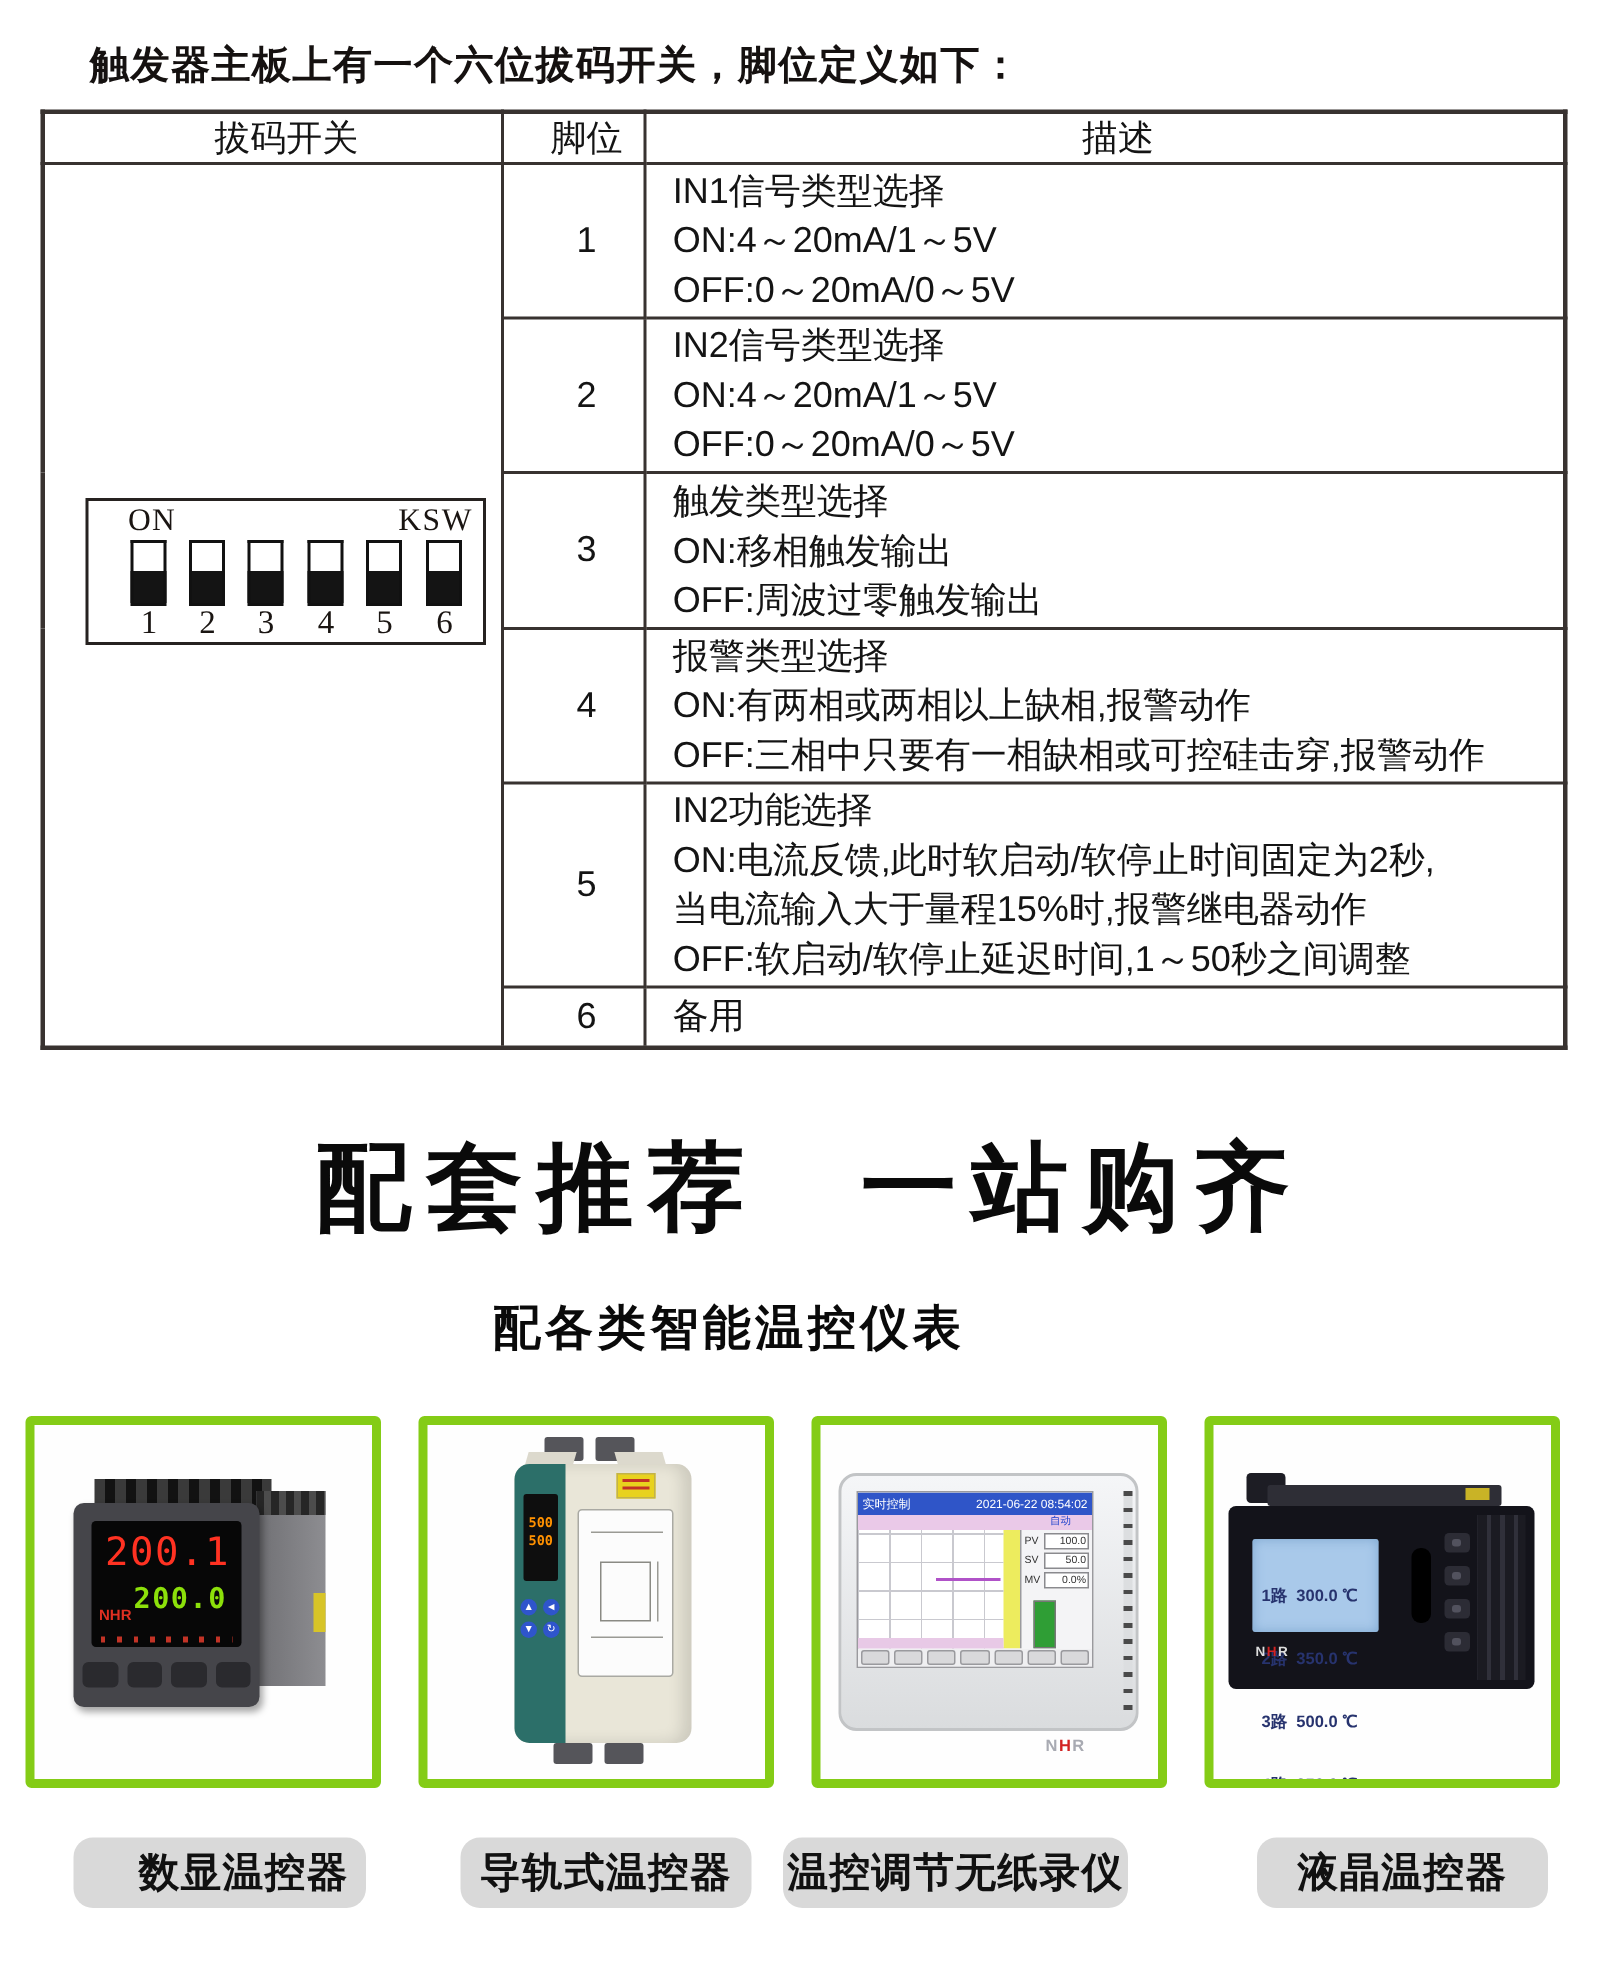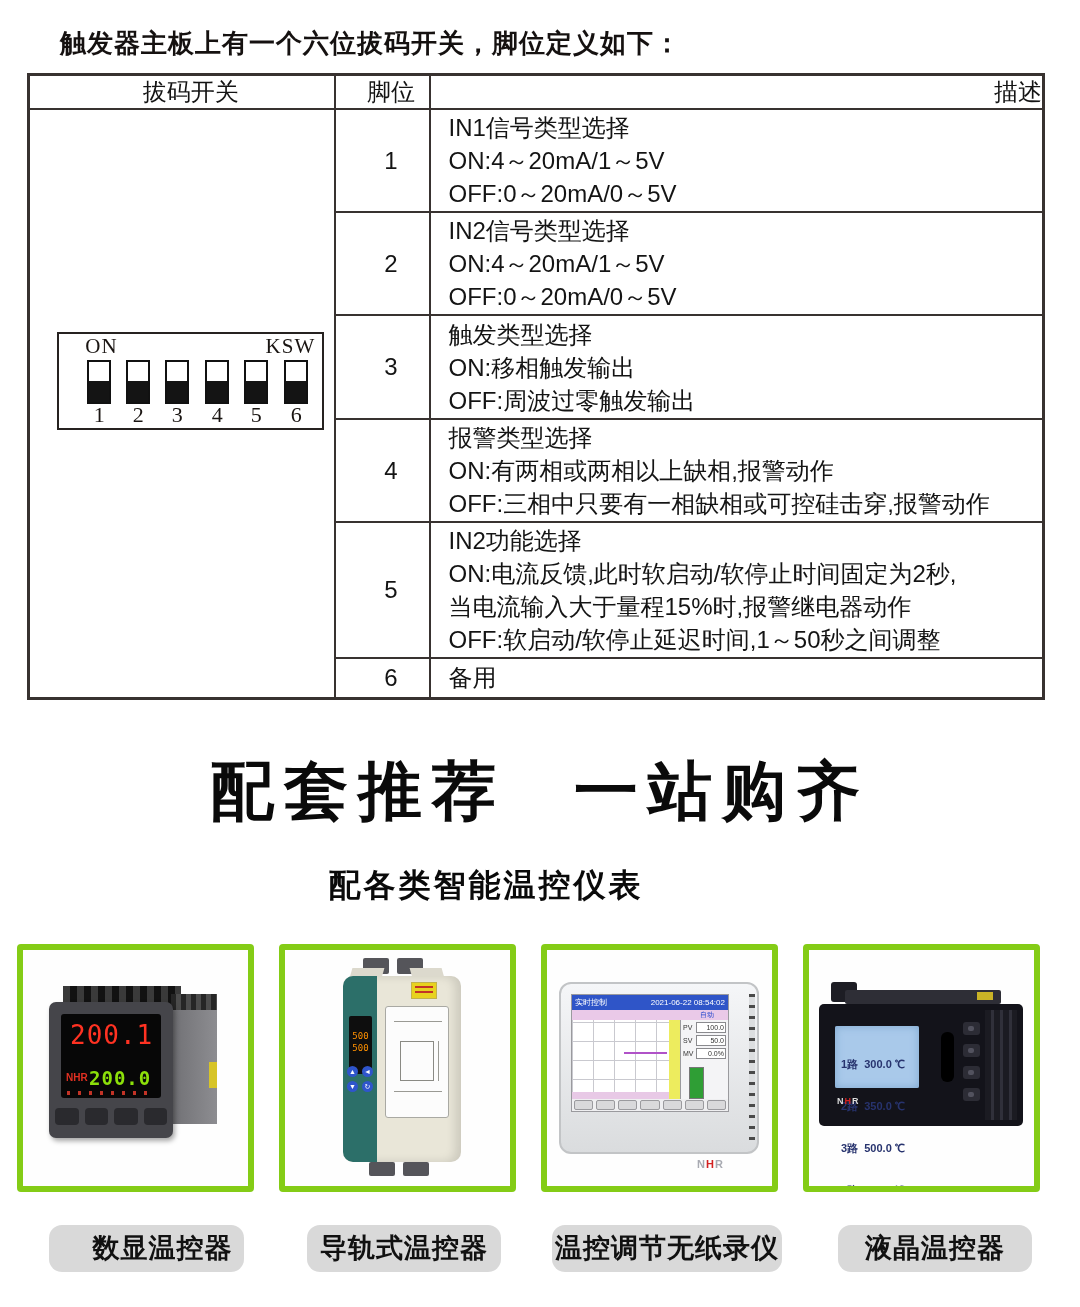--- a/index.html
+++ b/index.html
@@ -16,21 +16,21 @@
   
   table.spec {
     position:absolute; left:27px; top:73px; width:1018px;
     border-collapse:collapse; table-layout:fixed;
   }
   table.spec, table.spec th, table.spec td { border:2px solid #383230;padding-left:18px; }
   table.spec { border-width:3px; }
   table.spec th { font-size:24px; font-weight:500; height:32px; }
   th.c1 { width:306px; }
   th.c2 { width:95px;margin-left:27px; }
-  th.c3 { text-align:right; padding-left:24px; }
+  th.c3 { text-align:center; padding-left:24px; }
   td.pin { text-align:center; font-size:24px; font-weight:500; }
   td.desc { padding:1px 8px 1px 24px; font-size:24px; font-weight:500; line-height:33px; }
   tr.r1,tr.r4 { height:103px; } tr.r2 { height:102px; } tr.r3 { height:104px; }
   tr.r5 { height:132px; } tr.r6 { height:40px; }
   td.switch-cell { vertical-align:middle; }
 
   
   .dip-box {
     position:relative; top:-22px; margin:0 auto;
     width:267px; height:98px; border:2px solid #262220; background:#fff;
@@ -78,22 +78,22 @@
   .p1-btn { flex:1; background:#2a2a2e; border-radius:4px; }
 
   
   .p2-term { width:26px; height:16px; background:#55555a; border-radius:2px; top:8px; }
   .p2-wing { width:32px; height:24px; background:#dcd9cd; top:18px; }
   .p2-body { left:58px; top:26px; width:118px; height:186px; background:#e9e6d8;
     border-radius:10px; box-shadow:inset -6px 0 10px rgba(0,0,0,.12); }
   .p2-teal { left:58px; top:26px; width:34px; height:186px; background:#2c6f69;
     border-radius:10px 0 0 10px; }
   .p2-disp { left:64px; top:46px; width:23px; height:58px; background:#0e0e0e; border-radius:2px;
-    font-family:"DejaVu Sans Mono",monospace; font-size:9px; font-weight:400; color:#ff9100;
-    text-align:center; line-height:12px; padding-top:14px;margin-top:20px; }
+    font-family:"DejaVu Sans Mono",monospace; font-size:9px; font-weight:700; color:#ff9100;
+    text-align:center; line-height:12px; padding-top:14px; }
   .p2-btn { width:11px; height:11px; border-radius:50%; background:#2f55cc;
     color:#fff; font-size:7px; line-height:11px; text-align:center; }
   .p2-label { left:100px; top:56px; width:64px; height:112px; background:#fcfcfc;
     border:1px solid #a9a9a3; border-radius:3px; }
   .p2-diagram { left:14px; top:34px; width:34px; height:40px; border:1px solid #8a8a84; }
   .p2-diagline { background:#9a9a94; }
   .p2-sticker { left:126px; top:32px; width:26px; height:17px; background:#e8d21e; border:1px solid #c2b24a; }
   .p2-stickline { background:#c23326; height:2px; margin:3px 3px 0 3px; }
   .p2-termbot { top:212px; width:26px; height:14px; background:#55555a; border-radius:2px; }
 
@@ -144,21 +144,21 @@
     background:#52525e; border-radius:2px; }
 
   
   .pill {
     position:absolute; top:1225px; height:47px; background:#d9d9d9; border-radius:13px;
     font-size:27px; font-weight:700; color:#111; text-align:center; line-height:47px;
     letter-spacing:1px;
   }
   .pl1 { left:49px;  width:195px;padding-left:32px; }
   .pl2 { left:307px; width:194px; }
-  .pl3 { left:552px; width:230px; }
+  .pl3 { left:522px; width:230px; }
   .pl4 { left:838px; width:194px; }
 </style>
 </head>
 <body>
 
 <div class="abs intro">触发器主板上有一个六位拔码开关，脚位定义如下：</div>
 
 <table class="spec">
   <thead>
     <tr>
@@ -242,21 +242,21 @@
 <div class="frame f1">
   <div class="abs p1-heatsink"></div>
   <div class="abs p1-side"></div>
   <div class="abs p1-sidefins"></div>
   <div class="abs p1-sticker"></div>
   <div class="abs p1-front">
     <div class="abs" style="left:12px;top:12px;width:100px;height:84px;background:#070707;border-radius:3px"></div>
     <div class="abs" style="left:21px;top:18px">
       <span style="font-family:'DejaVu Sans Mono',monospace;font-weight:400;font-size:26px;color:#ff3222;letter-spacing:1px">200.1</span>
     </div>
-    <div class="abs" style="left:40px;top:65px">
+    <div class="abs" style="left:40px;top:53px">
       <span style="font-family:'DejaVu Sans Mono',monospace;font-weight:700;font-size:19px;color:#8ce00a;letter-spacing:1px">200.0</span>
     </div>
     <div class="abs" style="left:17px;top:70px;font-size:10px;font-weight:700;color:#e03022">NHR</div>
     <div class="abs p1-leds" style="left:18px;top:89px"></div>
     <div class="abs p1-btnrow" style="left:6px;top:106px">
       <div class="p1-btn"></div>
       <div class="p1-btn"></div>
       <div class="p1-btn"></div>
       <div class="p1-btn"></div>
     </div>

